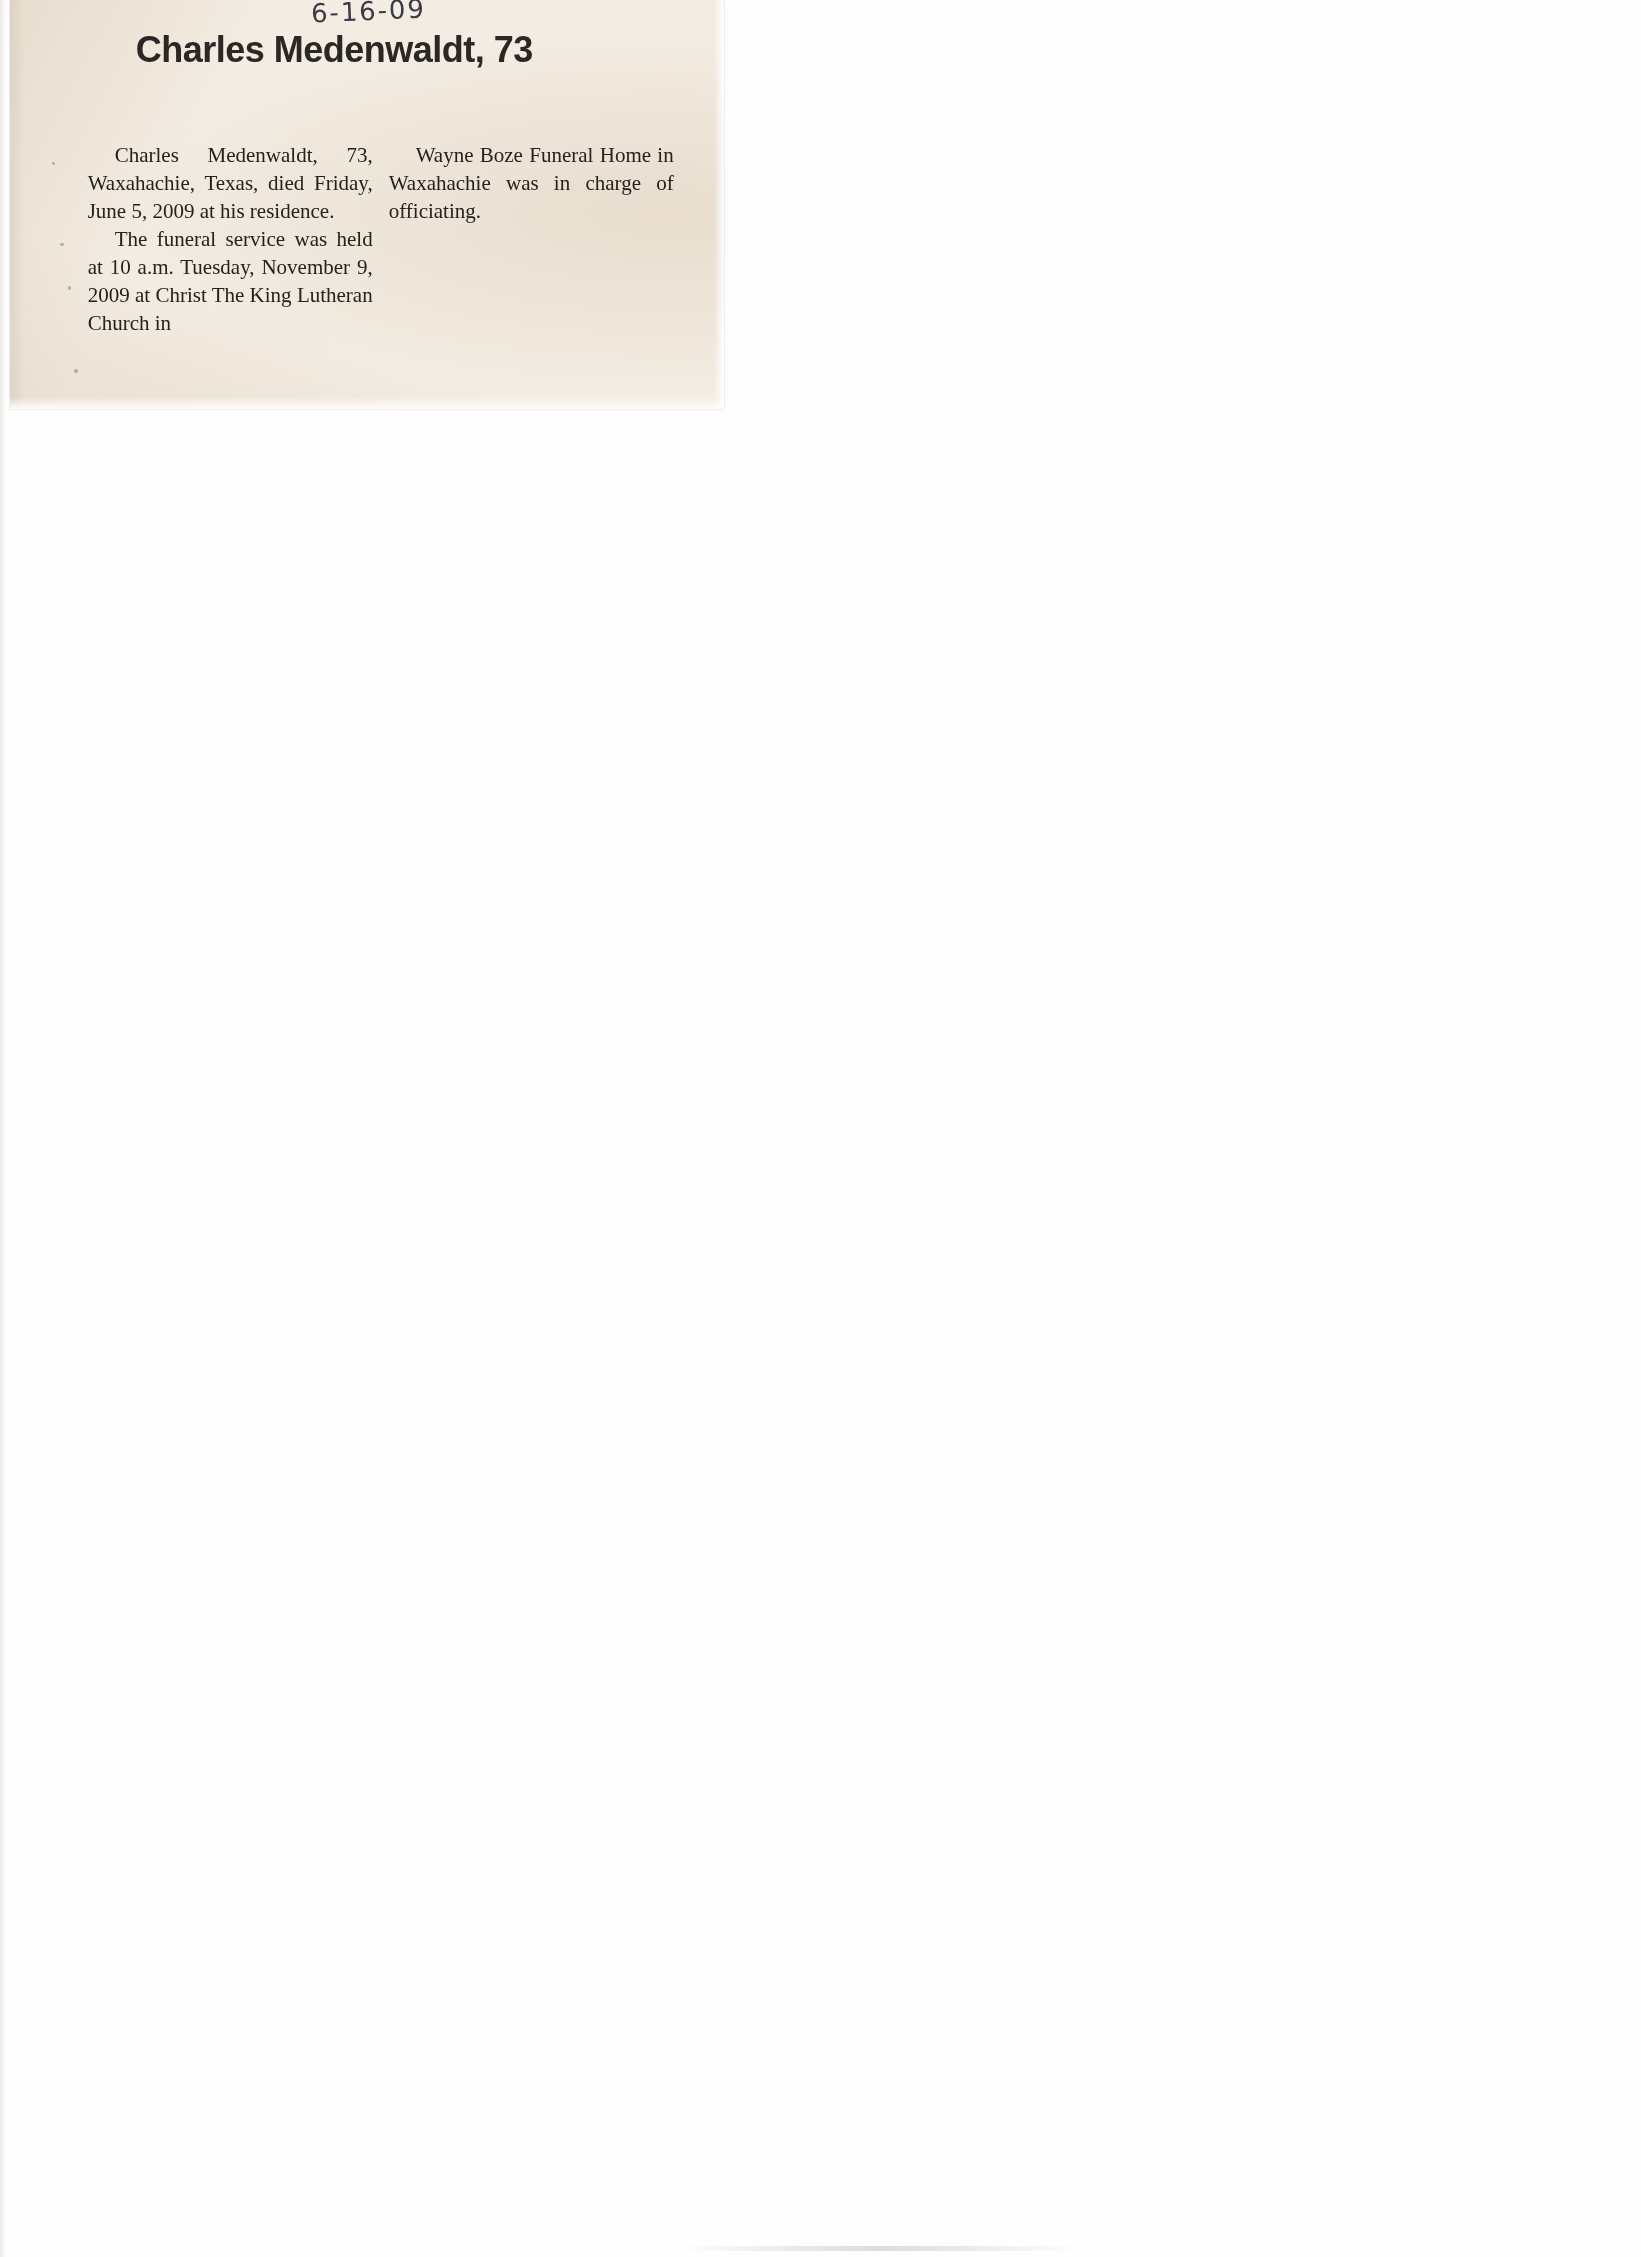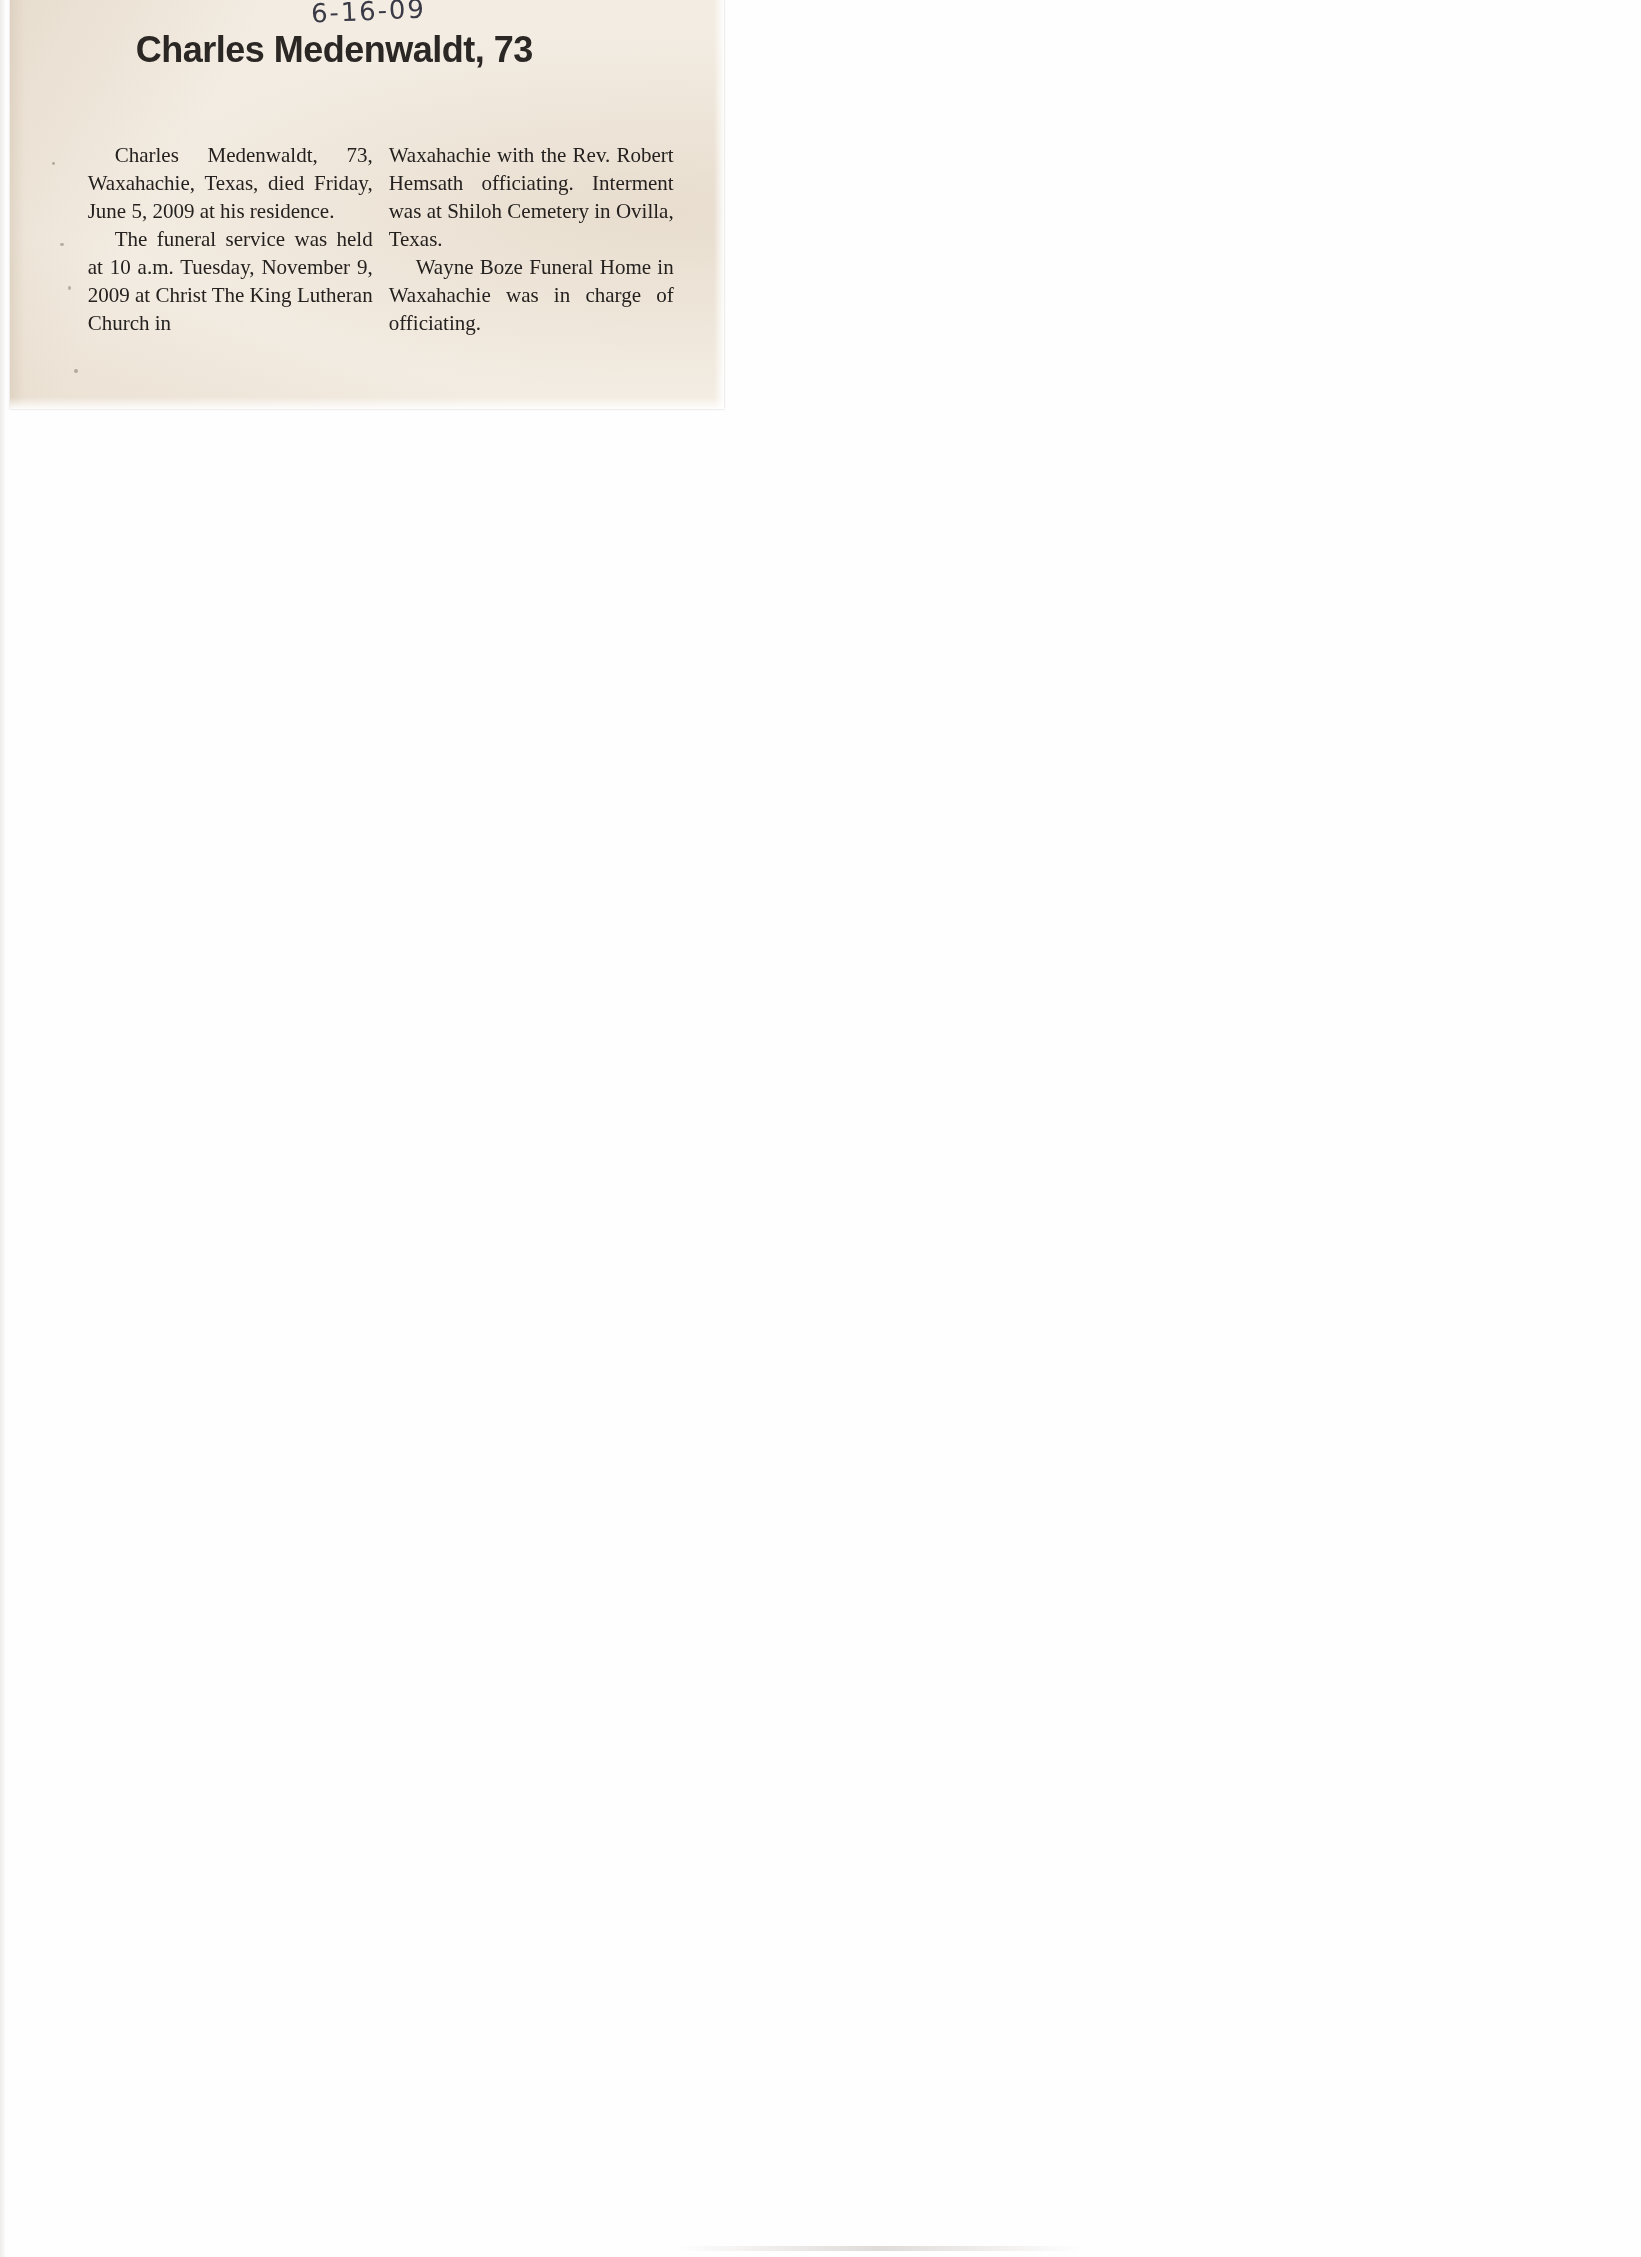--- a/index.html
+++ b/index.html
@@ -162,21 +162,20 @@
     <div class="handwritten-date">6-16-09</div>
 
     <div class="headline">Charles Medenwaldt, 73</div>
 
     <div class="columns">
       <div class="col">
         <p>Charles Medenwaldt, 73, Waxahachie, Texas, died Friday, June 5, 2009 at his residence.</p>
         <p>The funeral service was held at 10 a.m. Tuesday, November 9, 2009 at Christ The King Lutheran Church in</p>
       </div>
       <div class="col">
-        <p class="no-indent">Waxahachie with the Rev. Robert Hemsath officiating. Interment was at Shiloh Cemetery in Ovilla, Texas.</p>
         <p>Wayne Boze Funeral Home in Waxahachie was in charge of officiating.</p>
       </div>
     </div>
 
     <div class="speck" style="left:42px; top:162px; width:2.9px; height:2.9px;"></div>
     <div class="speck" style="left:50px; top:243px; width:3.9px; height:2.9px;"></div>
     <div class="speck" style="left:58px; top:286px; width:2.9px; height:3.9px;"></div>
     <div class="speck" style="left:64px; top:369px; width:3.9px; height:3.9px;"></div>
   </div>
 

